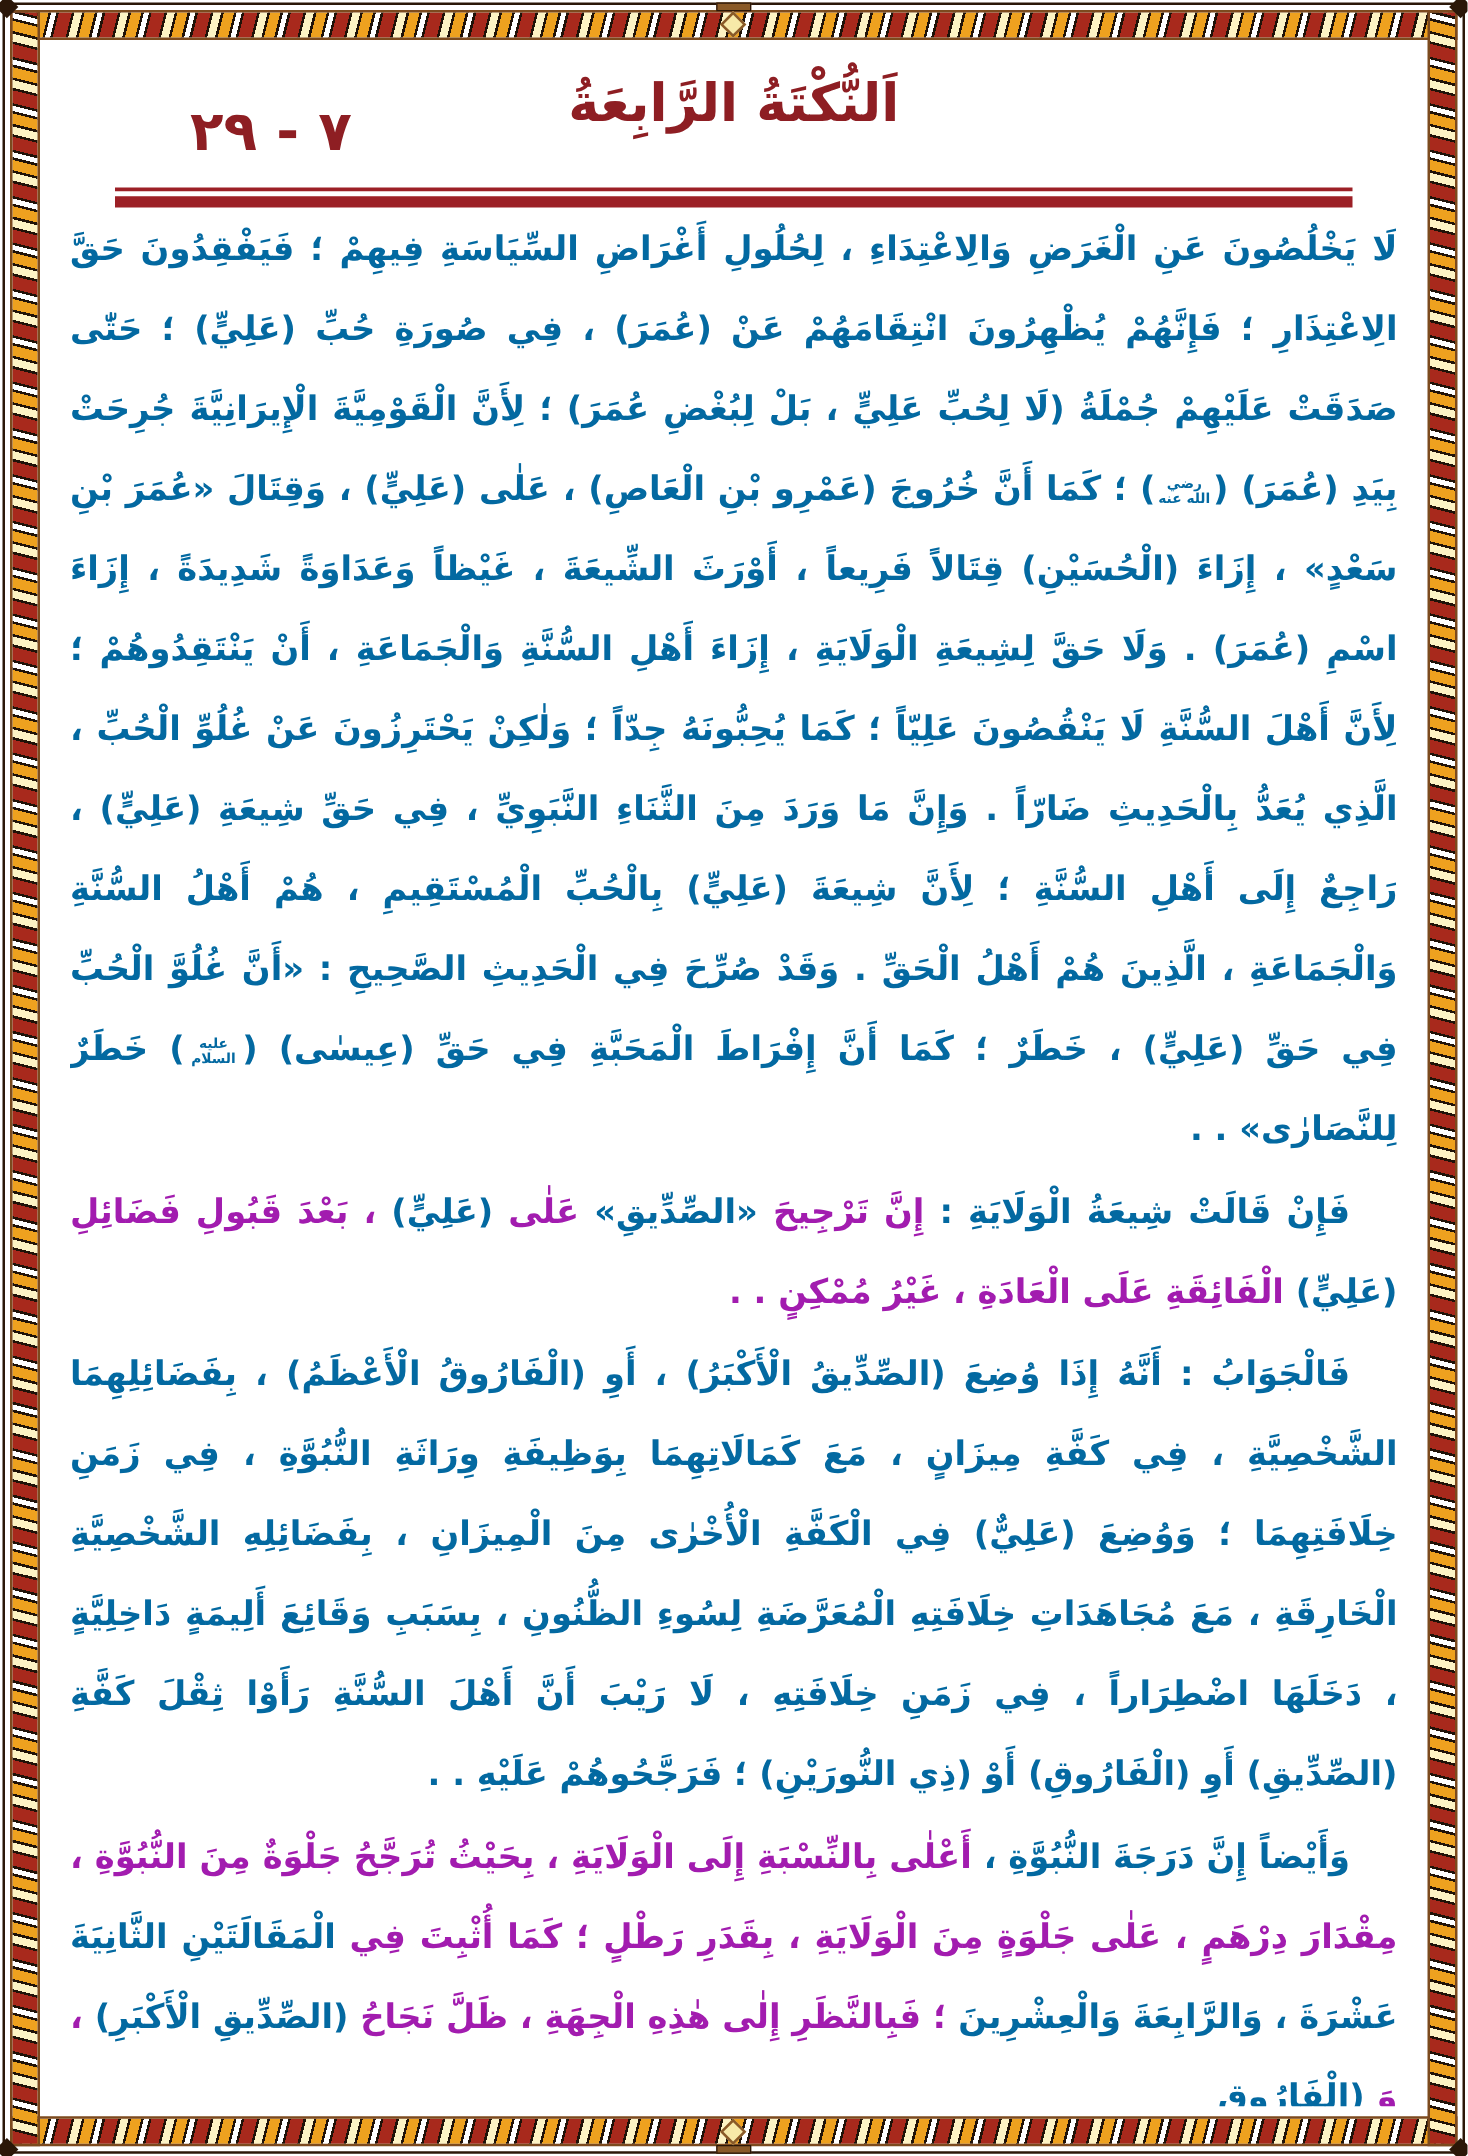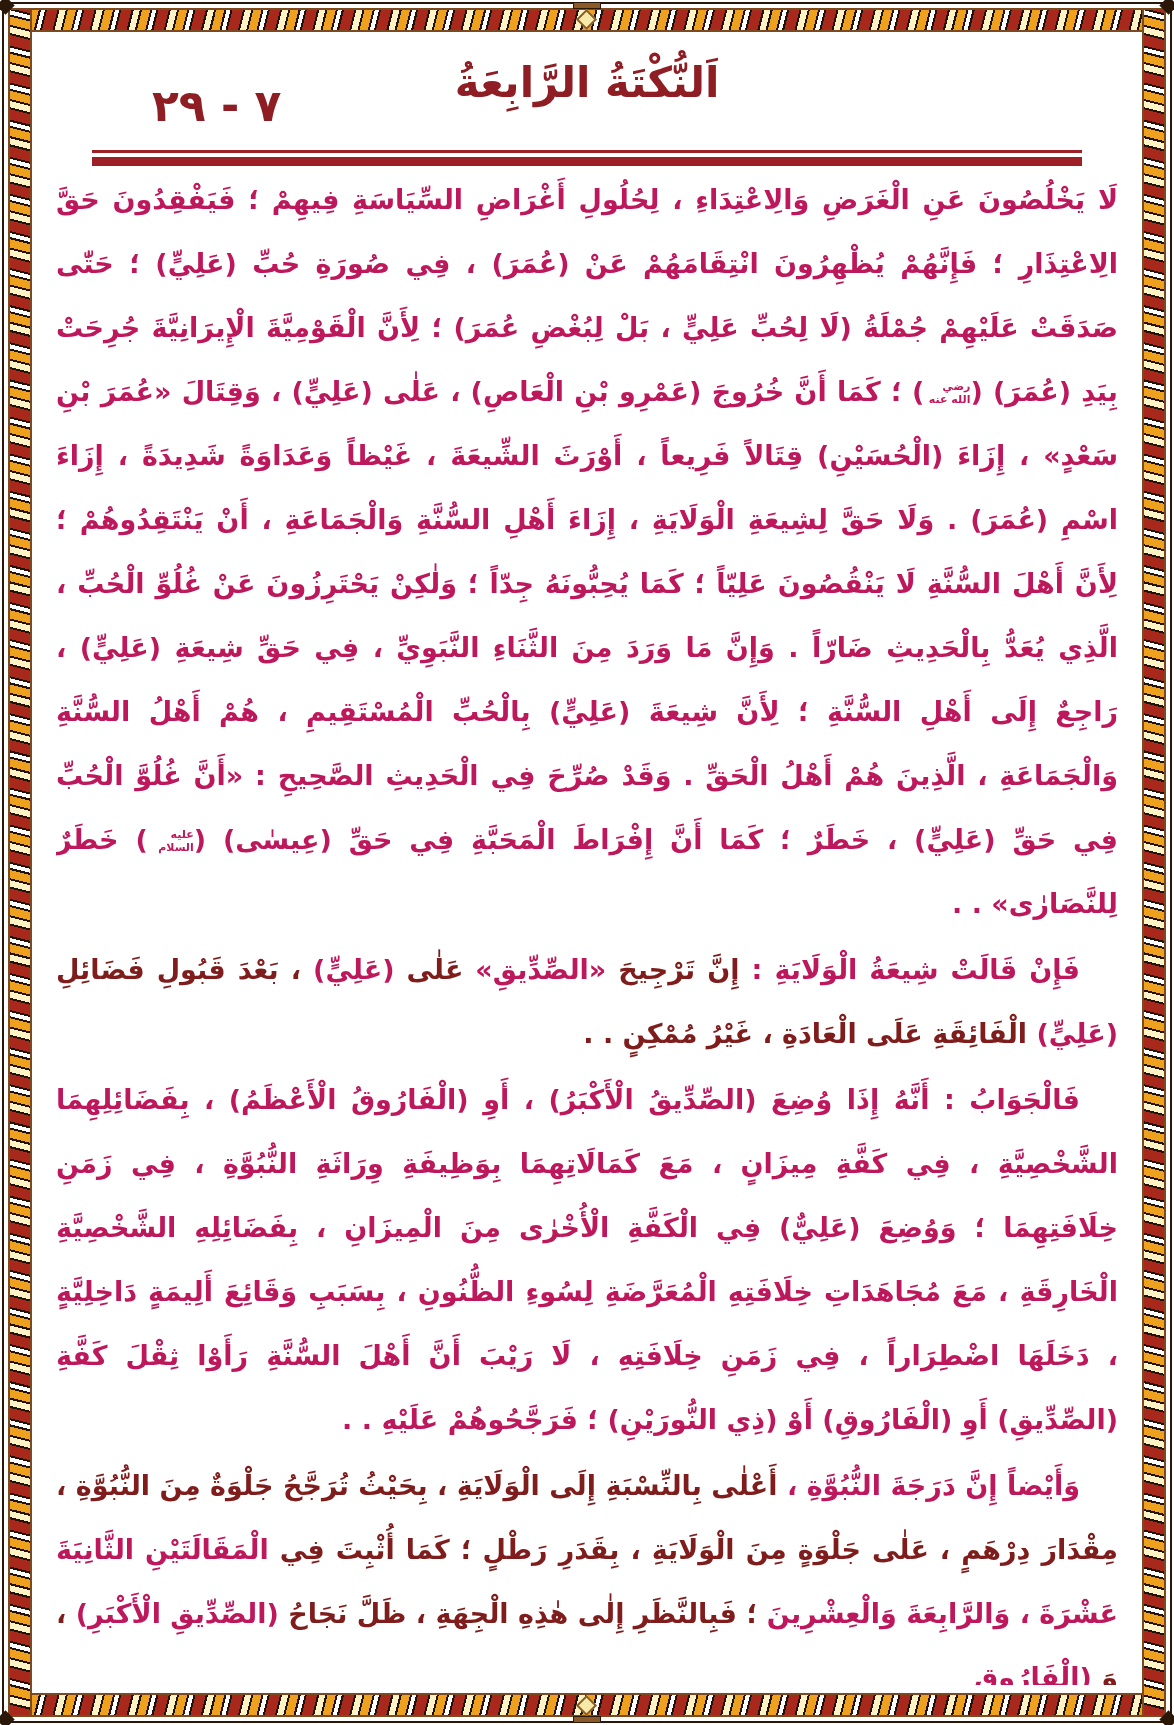--- a/index.html
+++ b/index.html
@@ -88,27 +88,27 @@
     direction:rtl;
     text-align:justify;
     font-size:27px;font-weight:bold;
     line-height:64px;
     color:#8e1e23;
     overflow:hidden;
   }
   .body-text p.para{margin:0;}
   .body-text p.para + p.para{margin-top:2px;}
   .body-text p.indent{text-indent:38px;}
-  .seg-maroon{color:#be185d;}
-  .seg-black{color:#7f1d1d;}
+  .seg-maroon{color:#0369a1;}
+  .seg-black{color:#a21caf;}
   .stamp{white-space:nowrap;}
   .stamp-text{
     display:inline-block;width:46px;
     font-size:11px;line-height:1.1;
-    vertical-align:middle;text-align:right;
+    vertical-align:middle;text-align:center;
     white-space:normal;
   }
 </style>
 </head>
 <body>
 
 <div class="frame-outer"></div>
 <div class="band band-top"></div>
 <div class="band band-bottom"></div>
 <div class="band band-left"></div>

